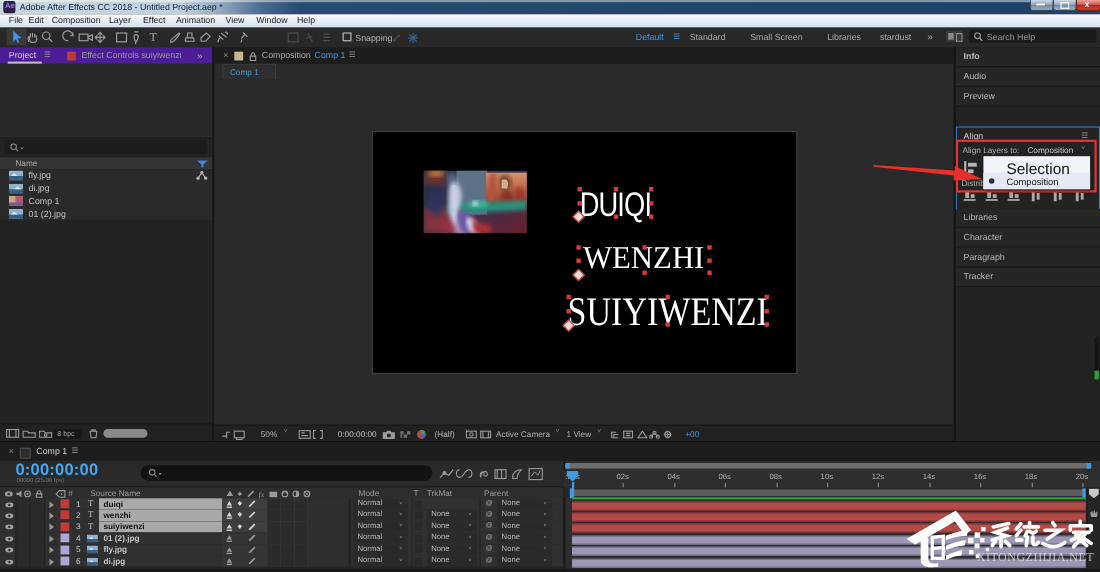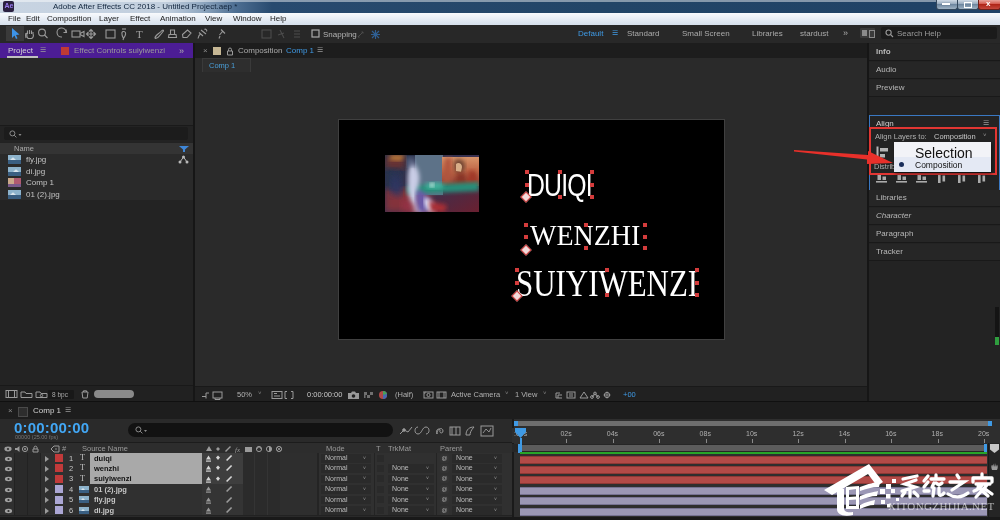--- a/index.html
+++ b/index.html
@@ -9,21 +9,21 @@
 </style></head>
 <body>
 <div id="root">
 
 <div class="a" style="left:0;top:0;width:1000px;height:13px;
   background:linear-gradient(90deg,#c8d4e2 0px,#c2cfde 165px,#93aac2 200px,#4e6f93 235px,#284a6f 272px,#224567 600px,#204266 930px,#204266 1000px);">
   <div class="a" style="left:0;top:0;width:1000px;height:2px;background:rgba(255,255,255,0.45);"></div>
   <div class="a" style="left:3px;top:1px;width:11px;height:11px;background:#2a2040;border-radius:2px;">
      <span style="position:absolute;left:1.5px;top:0.5px;font-size:7px;font-weight:bold;color:#9a7cf0;">Ae</span>
   </div>
-  <div class="tx" style="left:18px;top:2px;font-size:8px;color:#10243c;margin-left:35px;">Adobe After Effects CC 2018 - Untitled Project.aep *</div>
+  <div class="tx" style="left:18px;top:2px;font-size:8px;color:#10243c;">Adobe After Effects CC 2018 - Untitled Project.aep *</div>
 
   <div class="a" style="left:936px;top:0;width:20px;height:9px;background:linear-gradient(#cfd9e4,#8fa3b8 50%,#6e87a0 50%,#9fb2c4);border:1px solid #33475c;border-top:none;border-radius:0 0 3px 3px;">
     <div class="a" style="left:5px;top:3px;width:8px;height:2px;background:#fff;box-shadow:0 0 1px #456;"></div>
   </div>
   <div class="a" style="left:957px;top:0;width:20px;height:9px;background:linear-gradient(#cfd9e4,#8fa3b8 50%,#6e87a0 50%,#9fb2c4);border:1px solid #33475c;border-top:none;border-radius:0 0 3px 3px;">
     <div class="a" style="left:6px;top:1.5px;width:6px;height:4px;border:1.5px solid #fff;"></div>
   </div>
   <div class="a" style="left:978px;top:0;width:21px;height:9px;background:linear-gradient(#e8a49c,#d4584c 45%,#b02518 50%,#c4473c);border:1px solid #6e201a;border-top:none;border-radius:0 0 3px 3px;">
     <span style="position:absolute;left:7px;top:-1.5px;font-size:8px;font-weight:bold;color:#fff;">x</span>
   </div>
@@ -387,21 +387,21 @@
             <rect x="88.5" y="2.5" width="2.6" height="6"></rect>
         <rect x="104" y="1" width="2.6" height="9"></rect>
             <rect x="108.5" y="2.5" width="2.6" height="6"></rect>
       </g>
     </svg>
   </div>
   <div class="a sec" style="left:0;top:147px;width:131px;height:16px;background:#262626;border-bottom:1px solid #191919;">
         <div class="tx" style="left:7px;top:3px;font-size:8px;color:#b8b8b8;">Libraries</div>
       </div>
   <div class="a sec" style="left:0;top:165px;width:131px;height:16px;background:#262626;border-bottom:1px solid #191919;">
-        <div class="tx" style="left:7px;top:3px;font-size:8px;color:#b8b8b8;font-style:italic;">Character</div>
+        <div class="tx" style="left:7px;top:3px;font-size:8px;color:#b8b8b8;">Character</div>
       </div>
   <div class="a sec" style="left:0;top:183px;width:131px;height:16px;background:#262626;border-bottom:1px solid #191919;padding-left:14px;">
         <div class="tx" style="left:7px;top:3px;font-size:8px;color:#b8b8b8;">Paragraph</div>
       </div>
   <div class="a sec" style="left:0;top:201px;width:131px;height:16px;background:#262626;border-bottom:1px solid #191919;">
         <div class="tx" style="left:7px;top:3px;font-size:8px;color:#b8b8b8;">Tracker</div>
       </div>
   <div class="a" style="left:126px;top:264px;width:4px;height:38px;background:#141414;">
     <div class="a" style="left:0;top:30px;width:4px;height:8px;background:#2f9e3f;"></div>
   </div>

